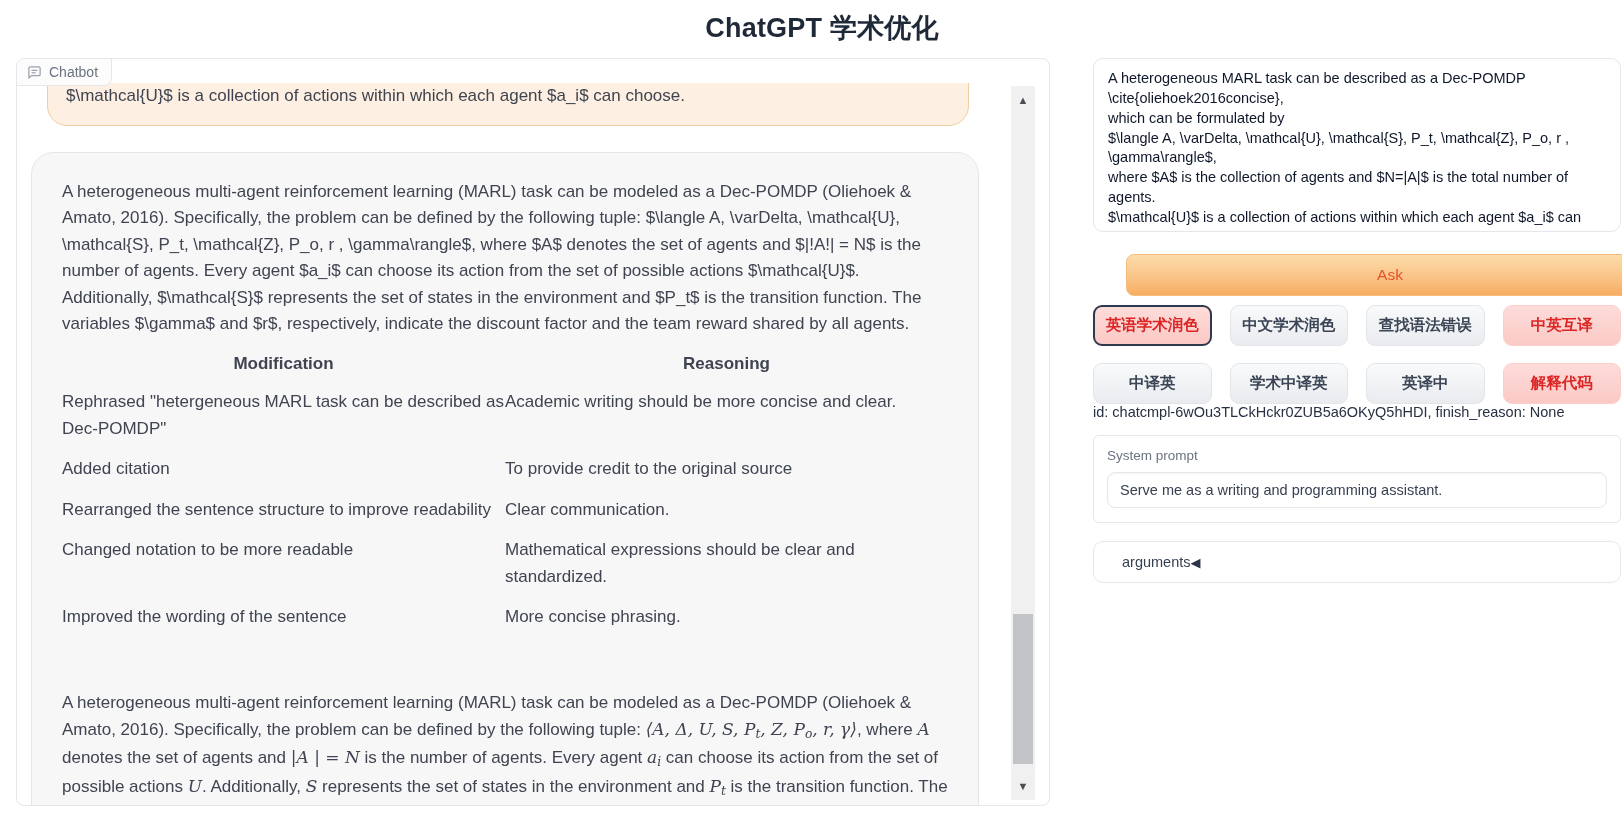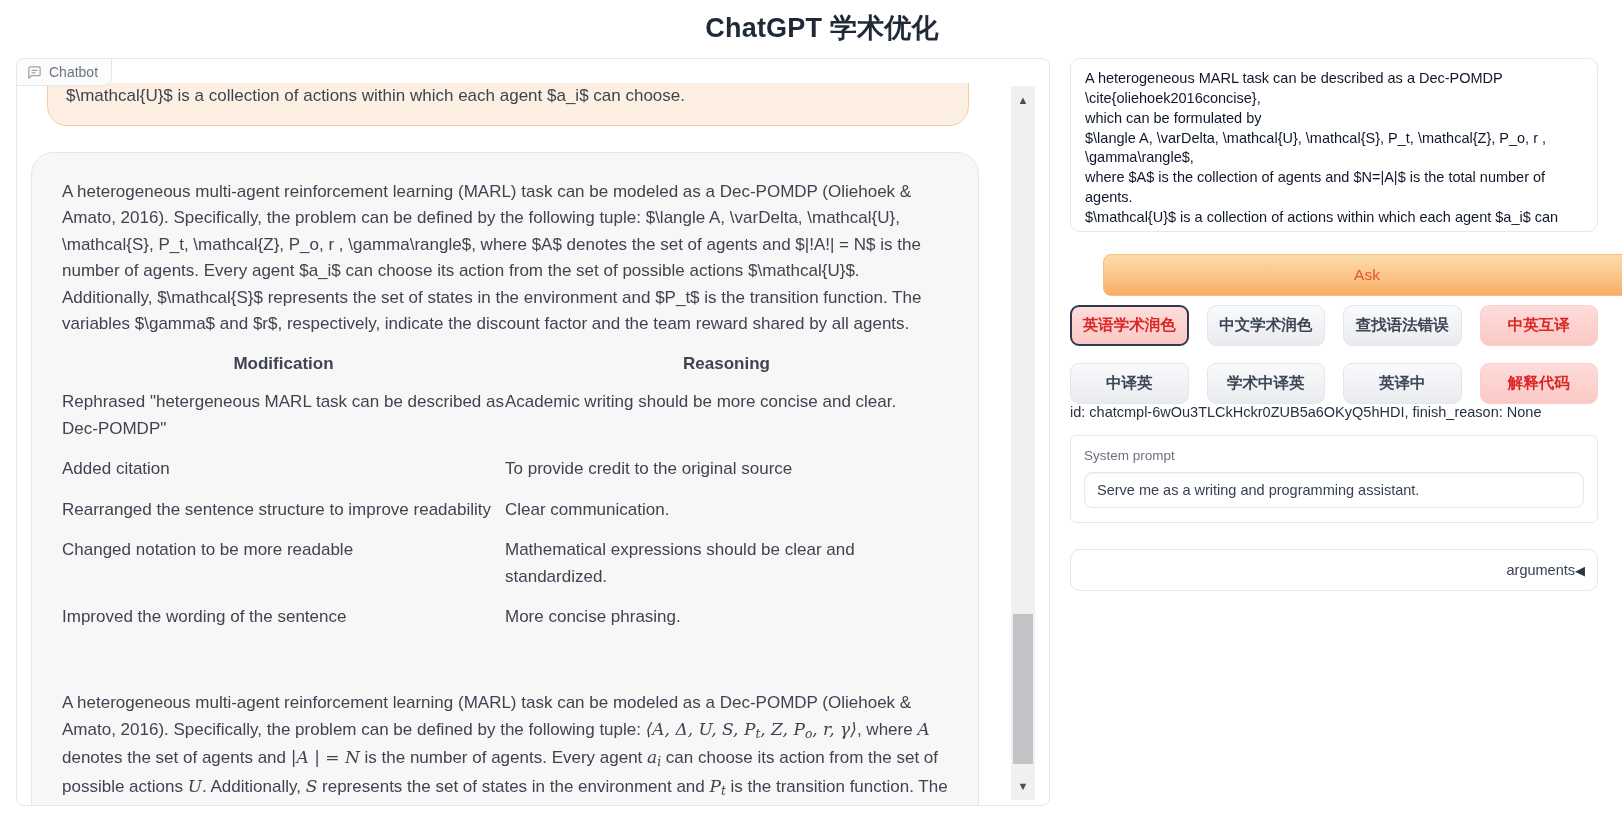--- a/index.html
+++ b/index.html
@@ -3,21 +3,21 @@
 <meta charset="utf-8">
 <style>
   * { box-sizing: border-box; margin: 0; padding: 0; }
   html, body { width: 1622px; height: 834px; background: #ffffff; overflow: hidden;
     font-family: "Liberation Sans", "DejaVu Sans", sans-serif; }
 
   .page-title { text-align: center; padding-top: 10px; font-size: 27px; font-weight: 700;
     color: #1f2937; letter-spacing: .2px; padding-left: 22px; }
 
   .main { position: absolute; top: 58px; left: 16px; right: 16px; bottom: 6px;
-    display: flex; gap: 20px; }
+    display: flex; gap: 43px; }
 
   
   .chat-panel { position: relative; flex: none; width: 1034px; height: 748px;
     border: 1px solid #e5e7eb; border-radius: 8px; background: #fff; overflow: hidden; }
 
   .chat-label { position: absolute; top: 0; left: 0; z-index: 5; display: flex;
     align-items: center; gap: 7px; background: #fcfcfd; border-right: 1px solid #e5e7eb;
     border-bottom: 1px solid #e5e7eb; border-radius: 8px 0 8px 0; padding: 5px 13px 5px 10px;
     color: #6b7280; font-size: 14px; }
   .chat-label svg { display: block; }
@@ -72,22 +72,22 @@
 
   .status-line { font-size: 14.5px; color: #273142; }
 
   .sys-box { margin-top: 15px; border: 1px solid #e5e7eb; border-radius: 6px;
     padding: 12px 13px 14px; }
   .sys-label { color: #6b7280; font-size: 13.5px; margin-bottom: 9px; }
   .sys-input { border: 1px solid #e5e7eb; border-radius: 8px; padding: 9px 12px;
     font-size: 14.5px; color: #374151; background: #fff;
     box-shadow: inset 0 1px 2px rgba(0,0,0,.05); }
 
-  .accordion { margin-top: 26px; border: 1px solid #e5e7eb; border-radius: 10px;
-    padding: 12px 12px; display: flex; align-items: center; justify-content: flex-end;
+  .accordion { margin-top: 18px; border: 1px solid #e5e7eb; border-radius: 10px;
+    padding: 12px 28px; display: flex; align-items: center; justify-content: flex-start;
     font-size: 14.5px; color: #374151; cursor: pointer; }
   .acc-icon { color: #2c3648; font-size: 13px; }
 </style>
 </head>
 <body>
 
 <div class="page-title">ChatGPT 学术优化</div>
 
 <div class="main">
 

